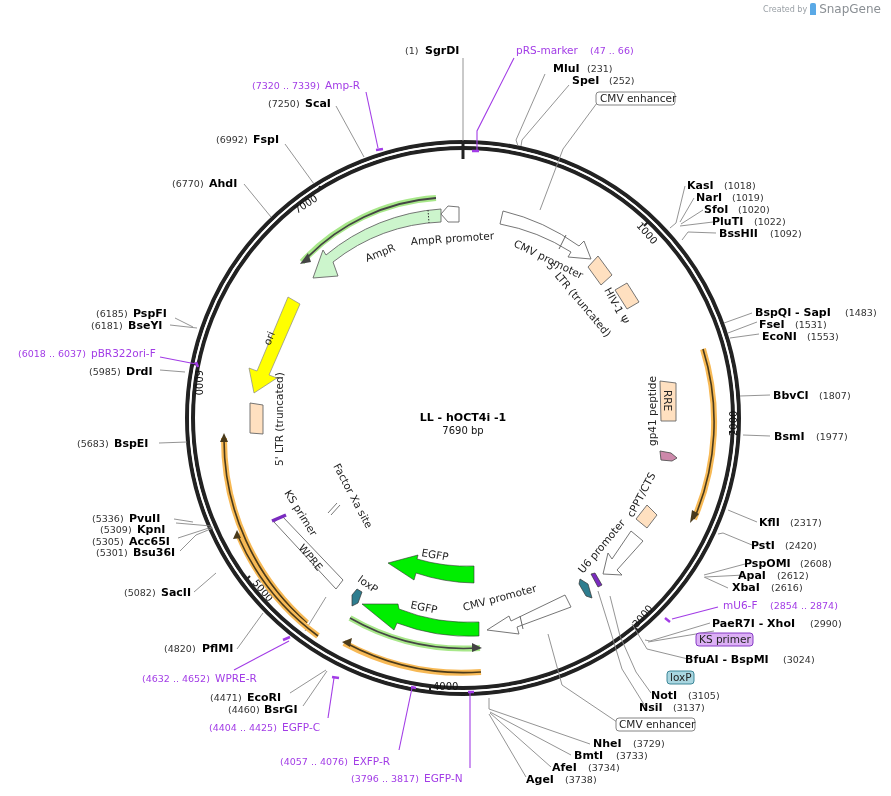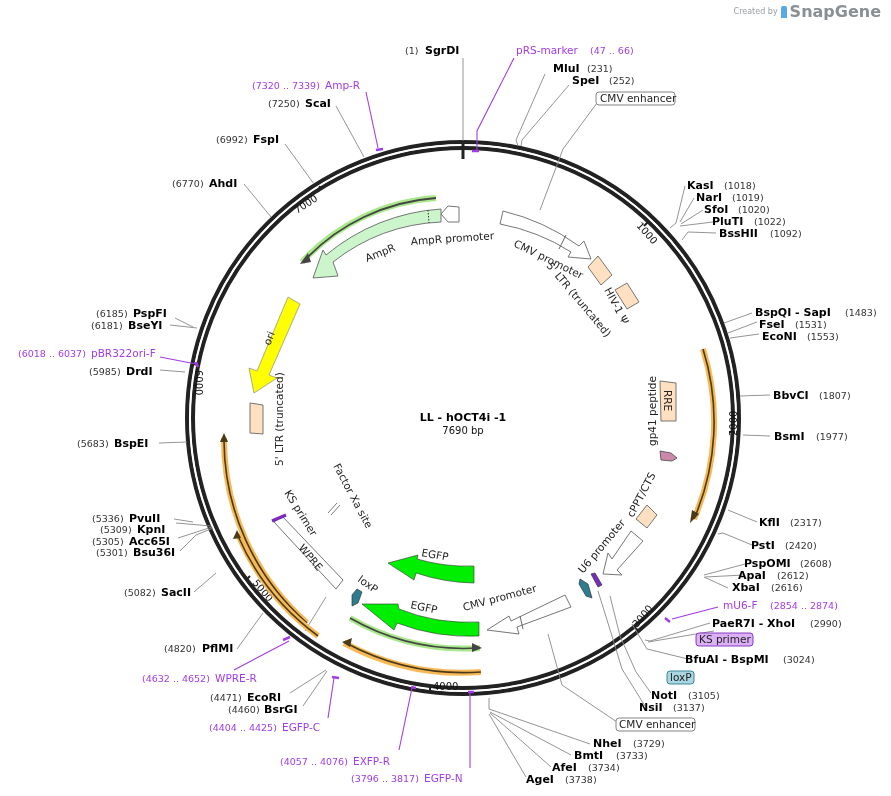--- a/index.html
+++ b/index.html
@@ -1,20 +1,20 @@
 <!DOCTYPE html>
 <html><head>
 <meta charset="utf-8">
 <style>
   html, body { margin:0; padding:0; background:#ffffff; }
   body { width:891px; height:796px; position:relative; overflow:hidden; font-family:"DejaVu Sans", sans-serif; }
   #map { position:absolute; left:0; top:0; width:891px; height:796px; }
   .credit { position:absolute; right:10px; top:2px; font-size:8px; color:#9aa0a6; display:flex; align-items:center; gap:3px; }
   .credit .logo { width:6px; height:12px; background:#5aa9e6; border-radius:2px 2px 0 0; display:inline-block; }
-  .credit .brand { font-size:16px; color:#8a8f94;font-weight:bold; }
+  .credit .brand { font-size:12px; color:#8a8f94; }
   .site-name { font-weight:bold; font-size:11px; fill:#000; }
   .site-pos { font-size:9.5px; fill:#333; }
   .primer-lbl { font-size:10.5px; fill:#a23ce6; }
   .primer-pos { font-size:9.5px; fill:#a23ce6; }
   .feat-lbl { font-size:10.5px; fill:#222; }
   .tick-lbl { font-size:10px; fill:#111; }
 </style>
 </head>
 <body>
 

